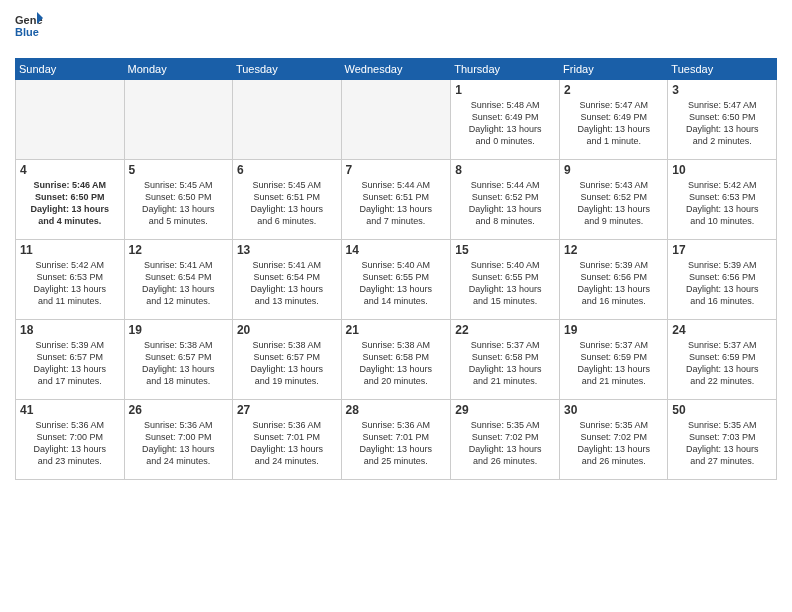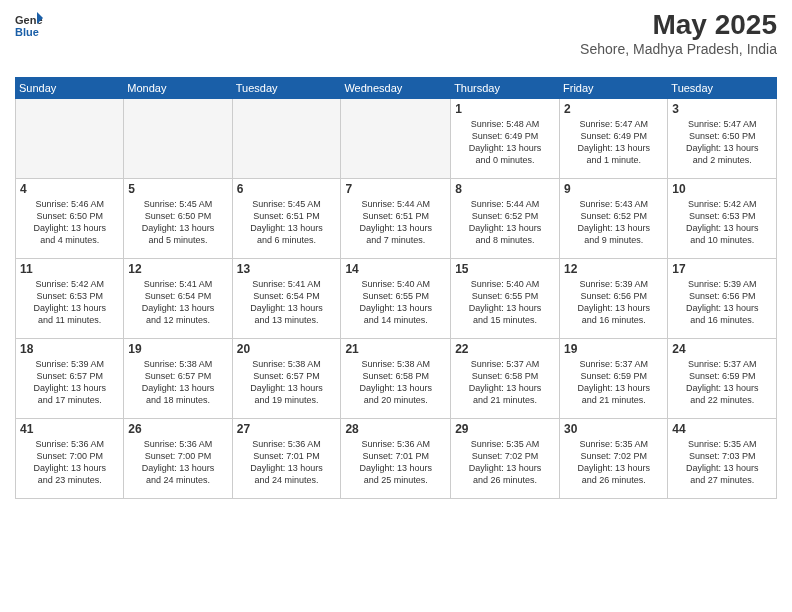--- a/index.html
+++ b/index.html
@@ -87,24 +87,20 @@
 <body>
 
 <div class="page">
   <div class="header">
     <div class="logo">
       <svg class="logo-icon" viewBox="0 0 28 28">
         <text x="0" y="14" font-size="11" font-weight="bold" fill="#333">General</text>
         <text x="0" y="26" font-size="11" font-weight="bold" fill="#1a5fa8">Blue</text>
         <polygon points="22,2 28,8 22,14" fill="#1a5fa8"></polygon>
       </svg>
-    </div>
-    <div class="title-block">
-      <div class="month-title">May 2025</div>
-      <div class="location-title">Sehore, Madhya Pradesh, India</div>
     </div>
   </div>
 
   <table class="calendar">
     <thead>
       <tr>
         <th>Sunday</th>
         <th>Monday</th>
         <th>Tuesday</th>
         <th>Wednesday</th>
@@ -137,21 +133,21 @@
             <span class="day-num">3</span>
             <div class="day-info" style="white-space: pre-line;">Sunrise: 5:47 AM
 Sunset: 6:50 PM
 Daylight: 13 hours
 and 2 minutes.</div>
           </td>
         </tr>
         <tr>
           <td>
             <span class="day-num">4</span>
-            <div class="day-info" style="white-space: pre-line;">Sunrise: 5:46 AM
+            <div class="day-info" style="white-space: pre-line; font-weight: bold;">Sunrise: 5:46 AM
 Sunset: 6:50 PM
 Daylight: 13 hours
 and 4 minutes.</div>
           </td>
           <td>
             <span class="day-num">5</span>
             <div class="day-info" style="white-space: pre-line;">Sunrise: 5:45 AM
 Sunset: 6:50 PM
 Daylight: 13 hours
 and 5 minutes.</div>
@@ -331,21 +327,21 @@
 and 26 minutes.</div>
           </td>
           <td>
             <span class="day-num">30</span>
             <div class="day-info" style="white-space: pre-line;">Sunrise: 5:35 AM
 Sunset: 7:02 PM
 Daylight: 13 hours
 and 26 minutes.</div>
           </td>
           <td>
-            <span class="day-num">44</span>
+            <span class="day-num">50</span>
             <div class="day-info" style="white-space: pre-line;">Sunrise: 5:35 AM
 Sunset: 7:03 PM
 Daylight: 13 hours
 and 27 minutes.</div>
           </td>
         </tr>
       </tbody>
   </table>
 </div>
 

